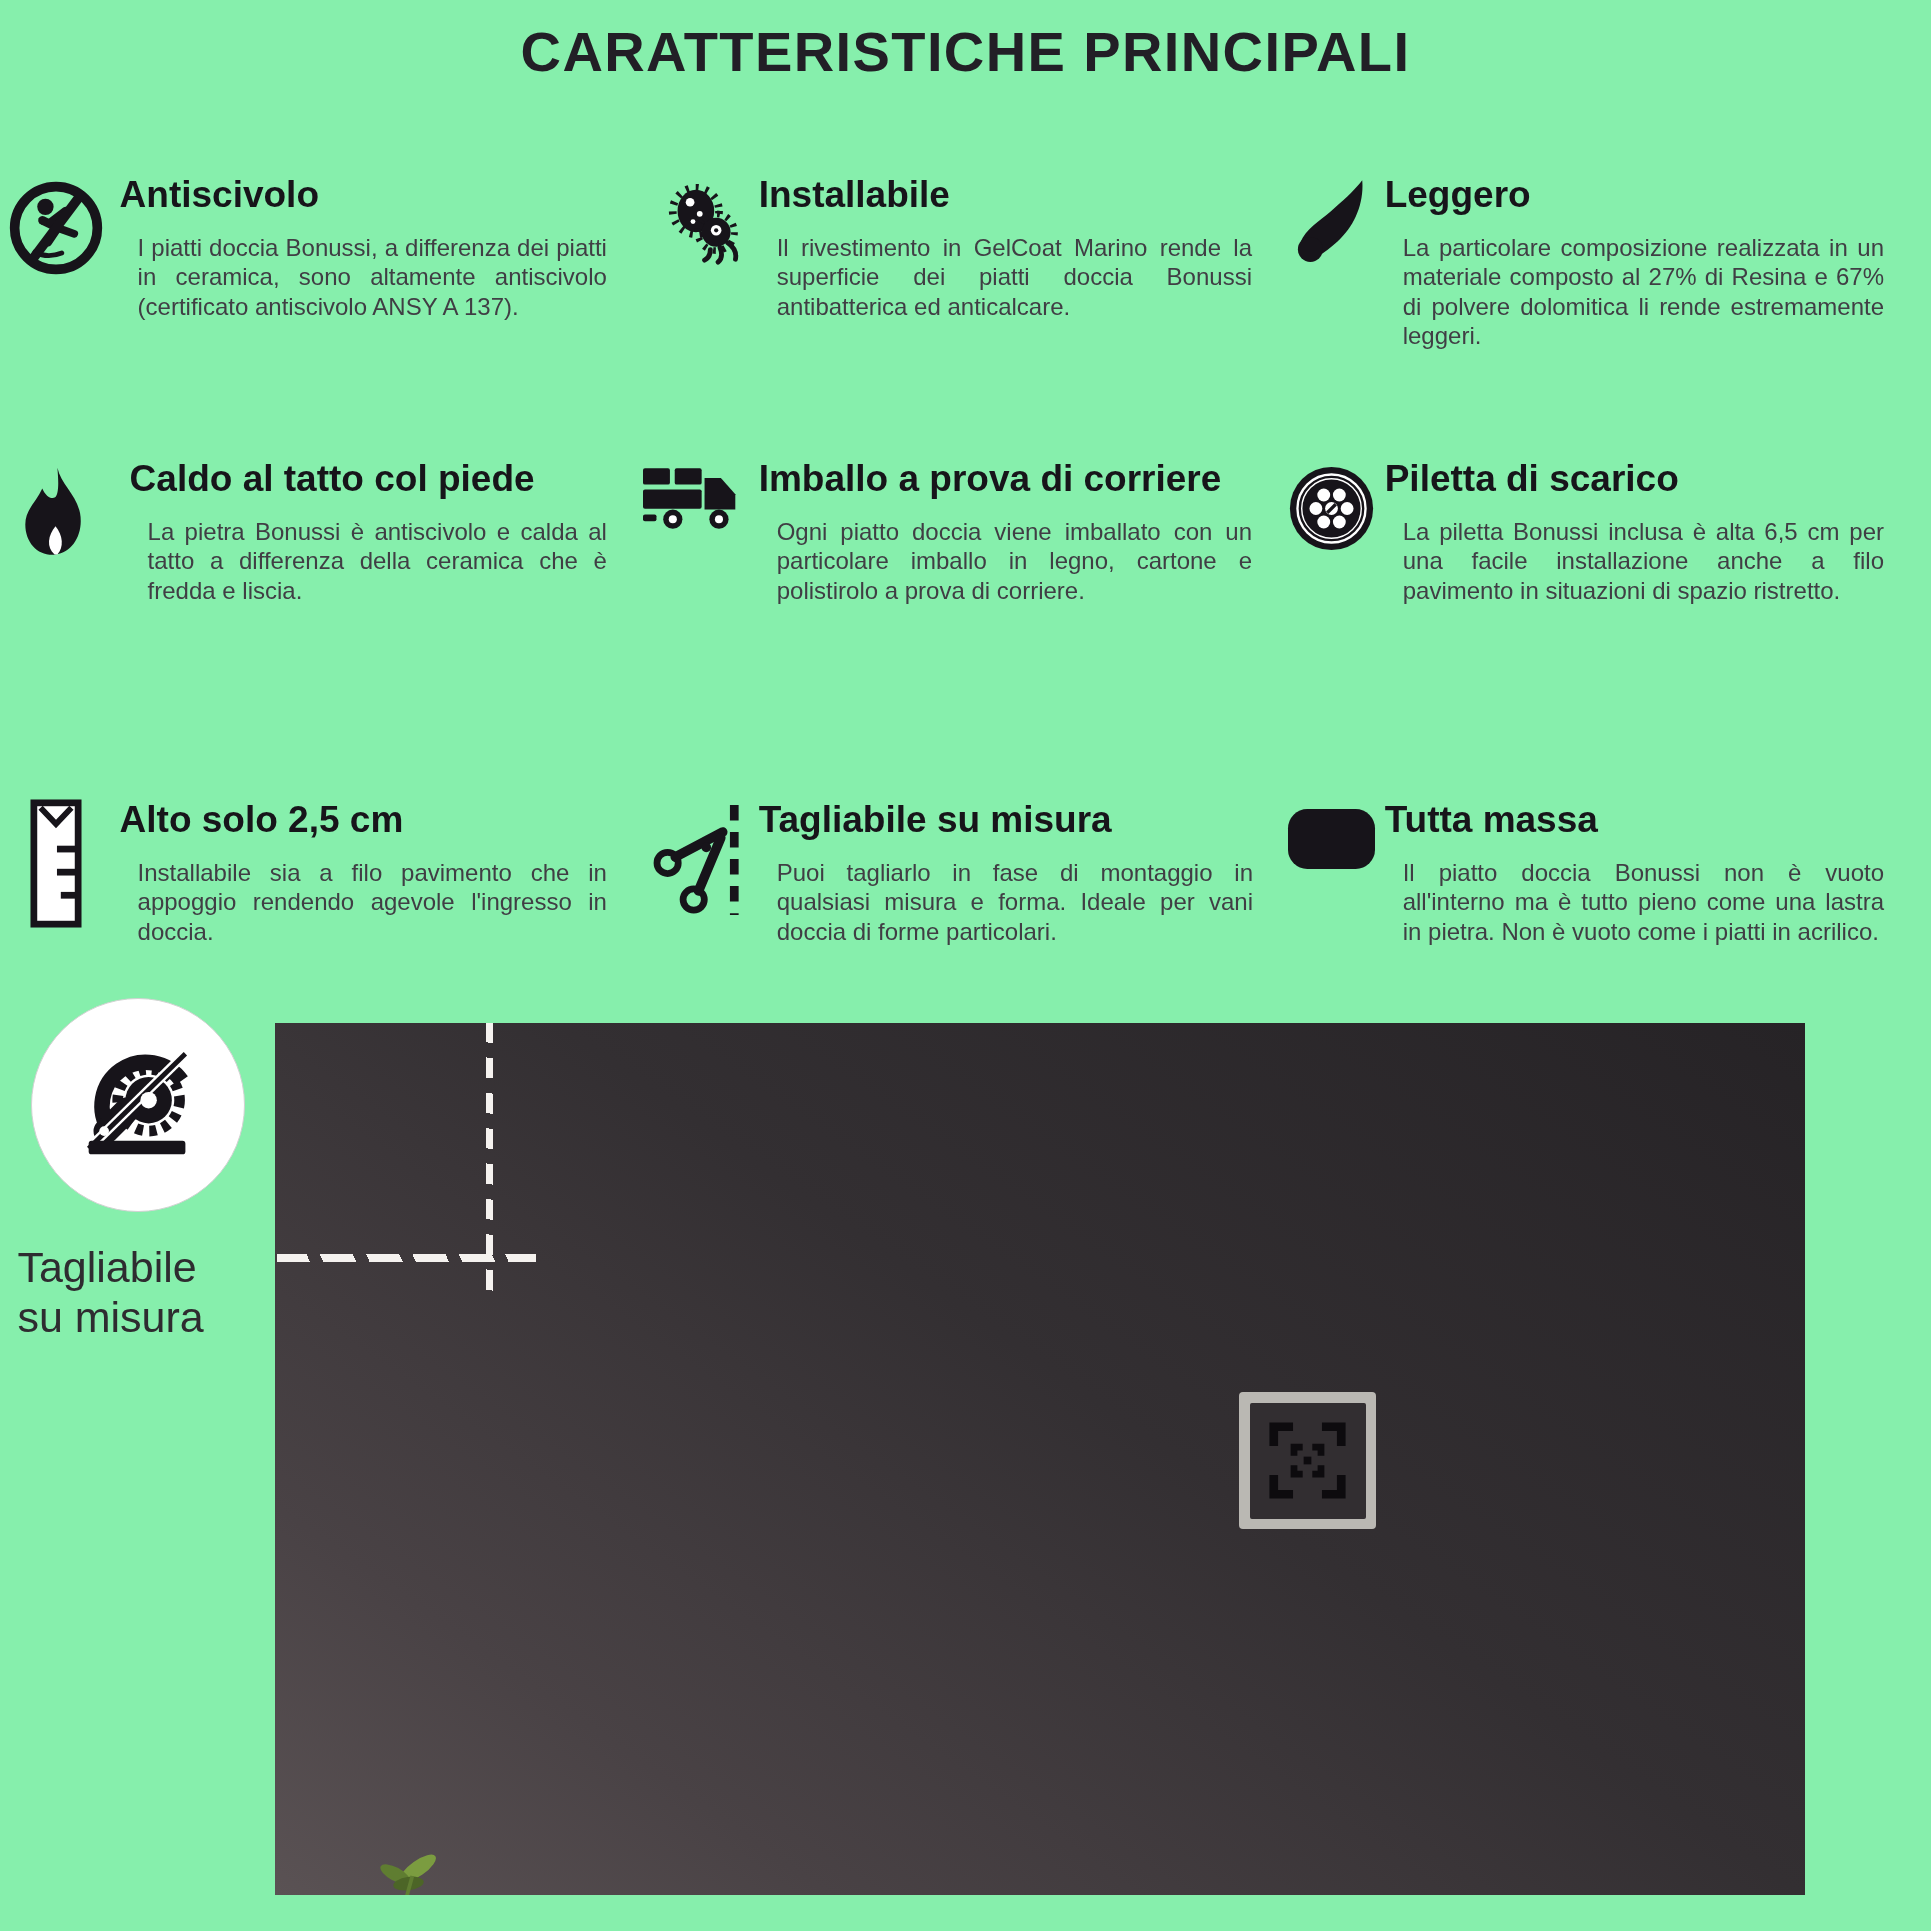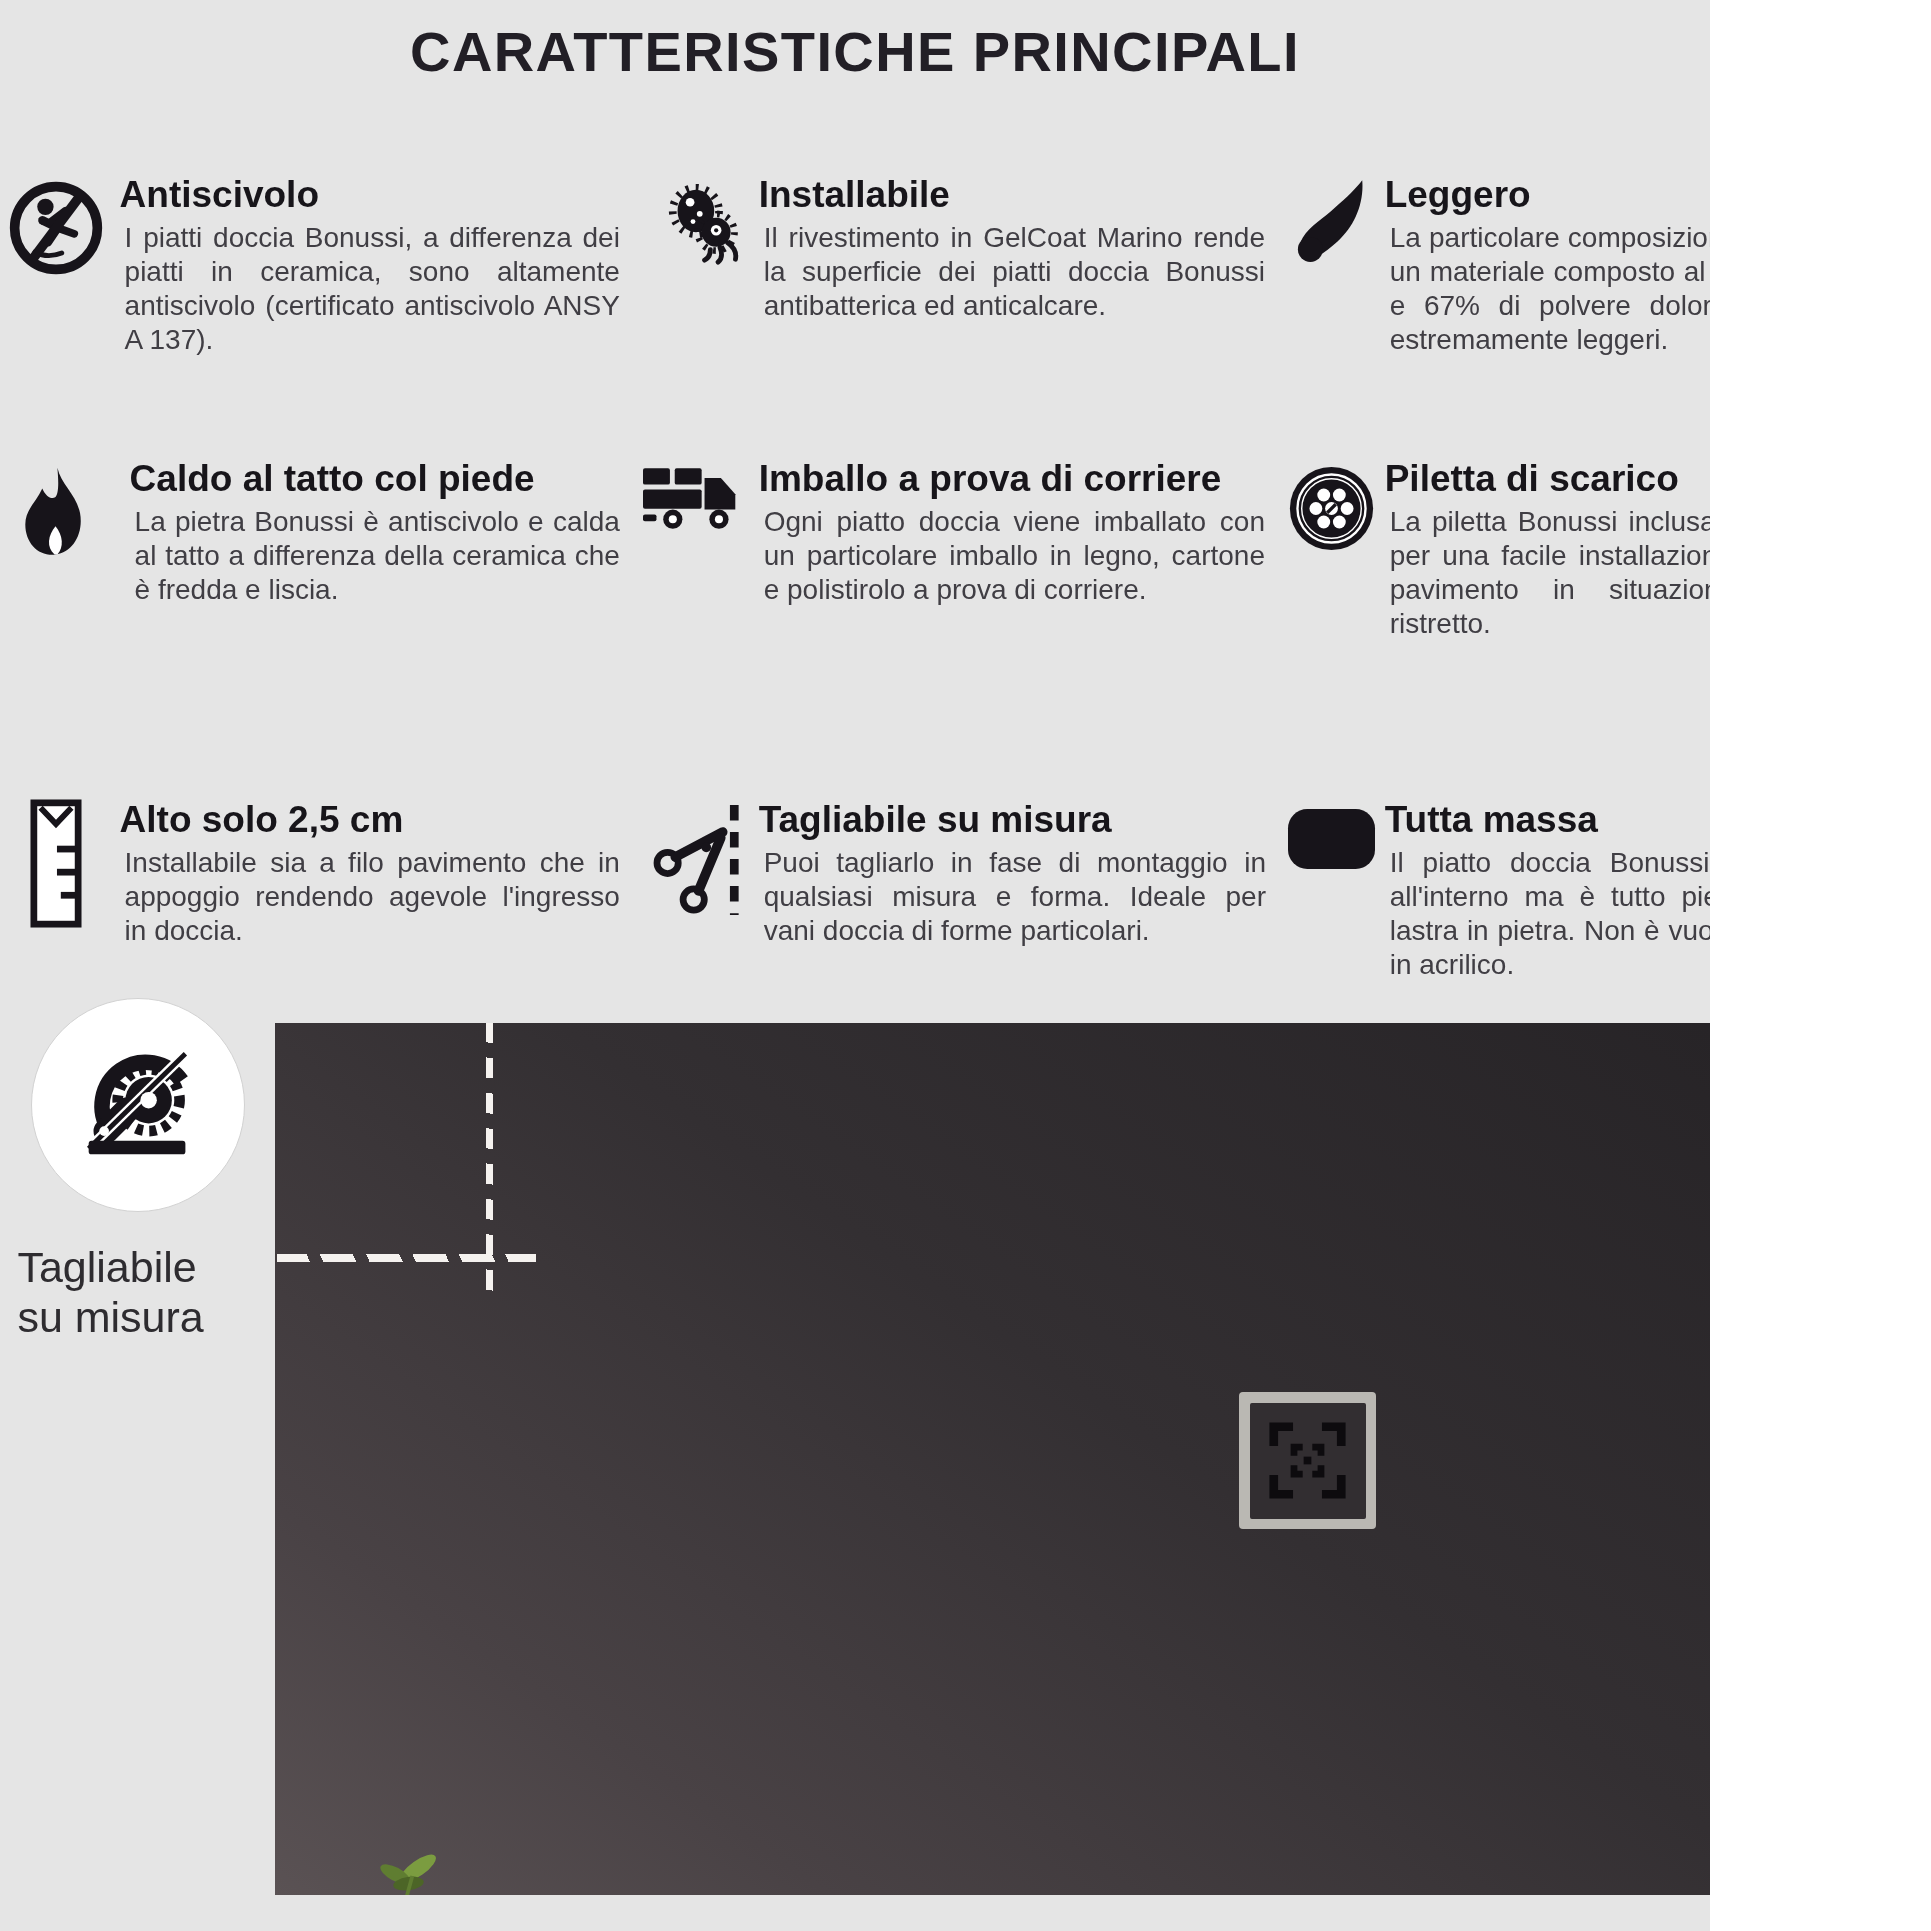--- a/index.html
+++ b/index.html
@@ -1,28 +1,28 @@
 <!DOCTYPE html>
 <html><head>
 <meta charset="utf-8">
 <style>
   html,body{margin:0;padding:0;background:#ffffff;}
   #canvas{
-    position:relative;width:1710px;height:1931px;background:#e5e5e5;overflow:hidden;
+    position:relative;width:1931px;height:1931px;background:#86efac;overflow:hidden;
     font-family:"Liberation Sans","DejaVu Sans",sans-serif;color:#221f26;
   }
   .page-title{
     position:absolute;top:19.3px;left:0;width:100%;text-align:center;margin:0;
     font-size:56px;font-weight:700;letter-spacing:1.4px;color:#221f26;
   }
   .feature{position:absolute;display:flex;align-items:flex-start;}
   .iconbox{display:flex;justify-content:center;flex:0 0 auto;}
   .ftext{flex:1 1 auto;margin-left:9.7px;min-width:0;}
   .ftext h3{margin:0 0 5.8px 0;font-size:37px;font-weight:700;line-height:1.12;color:#17151a;white-space:nowrap;}
-  .ftext p{margin:5px;font-size:28px;line-height:1.21;color:#403e44;text-align:justify;text-align-last:left;}
+  .ftext p{margin:18px;font-size:24px;line-height:1.21;color:#403e44;text-align:justify;text-align-last:left;}
   
   .f1{left:1.9px;top:174px;width:623px;}   .f1 .iconbox{width:108px;}
   .f2{left:664px;top:174px;width:606px;} .f2 .iconbox{width:85px;}
   .f3{left:1288px;top:174px;width:614px;}.f3 .iconbox{width:87px;}
   .f4{left:1.9px;top:458px;width:623px;gap:10px;}   .f4 .iconbox{width:108px;}
   .f5{left:637px;top:458px;width:633px;} .f5 .iconbox{width:112px;}
   .f6{left:1288px;top:458px;width:614px;}.f6 .iconbox{width:87px;}
   .f7{left:1.9px;top:799px;width:623px;}   .f7 .iconbox{width:108px;}
   .f8{left:649px;top:799px;width:622px;} .f8 .iconbox{width:100px;}
   .f9{left:1288px;top:799px;width:614px;}.f9 .iconbox{width:87px;}

